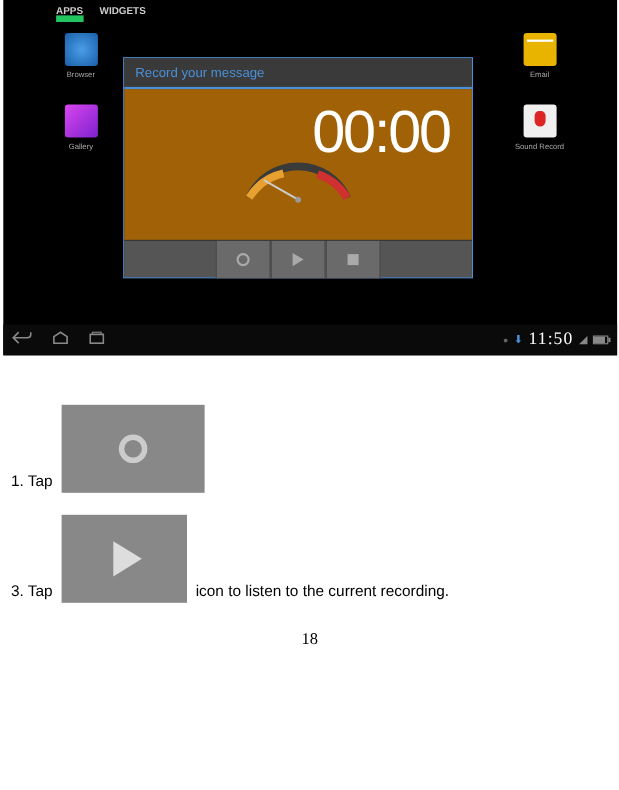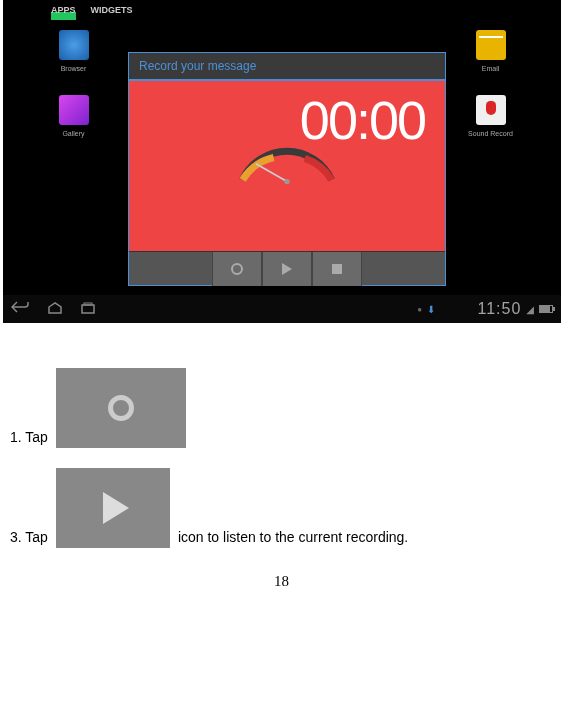--- a/index.html
+++ b/index.html
@@ -27,21 +27,21 @@
       padding: 5px 0 0 48px;
       height: 20px;
     }
     .tab {
       color: #ccc;
       font-size: 9px;
       font-weight: bold;
       padding-bottom: 3px;
     }
     .tab.active {
-      border-bottom: 8px solid #22c55e;
+      border-bottom: 6px solid #22c55e;
     }
     .apps-grid {
       position: relative;
       height: 260px;
       padding: 25px 48px 0;
     }
     .app-icon {
       position: absolute;
       display: flex;
       flex-direction: column;
@@ -65,36 +65,36 @@
     .browser-icon { background: radial-gradient(circle, #4a9de8 0%, #1a5fa8 100%); border-radius: 50%; }
     .email-icon { background: #e8b400; position: relative; }
     .email-icon::after { content: ''; position: absolute; top: 6px; left: 3px; right: 3px; height: 2px; background: #fff; }
     .gallery-icon { background: linear-gradient(135deg, #d946ef 0%, #7e22ce 100%); }
     .sound-icon { background: #f0f0f0; position: relative; }
     .sound-icon::after { content: ''; position: absolute; width: 10px; height: 14px; background: #dc2626; border-radius: 5px 5px 6px 6px; top: 6px; left: 10px; }
     
     .recorder-dialog {
       position: absolute;
       top: 52px;
-      left: 125px;
+      left: 109px;
       width: 318px;
       background: #2a2a2a;
       border: 1px solid #4a90d9;
       z-index: 10;
     }
     .recorder-title {
       background: #3a3a3a;
       color: #4a90d9;
       font-size: 12px;
       padding: 6px 10px;
       border-bottom: 2px solid #4a90d9;
     }
     .recorder-body {
-      background: #ef4444;
-      height: 170px;
+      background: #a16207;
+      height: 137px;
       position: relative;
     }
     .timer {
       color: #fff;
       font-size: 54px;
       font-weight: 300;
       text-align: right;
       padding: 8px 20px 0 0;
       letter-spacing: -2px;
       font-family: 'Arial Narrow', Arial, sans-serif;
@@ -135,21 +135,21 @@
       height: 28px;
       background: #0a0a0a;
       display: flex;
       align-items: center;
       padding: 0 8px;
       justify-content: space-between;
     }
     .nav-buttons { display: flex; gap: 18px; align-items: center; }
     .nav-btn { color: #888; }
     .status-right { display: flex; align-items: center; gap: 5px; }
-    .time { color: #a3a3a3; font-size: 16px; font-family: Liberation Sans, sans-serif; letter-spacing: 1px; margin-left: 37px; }
+    .time { color: #ffffff; font-size: 16px; font-family: Liberation Serif, serif; letter-spacing: 1px; }
     .wifi-icon { color: #888; font-size: 10px; }
     .battery { width: 14px; height: 8px; border: 1px solid #888; position: relative; }
     .battery::after { content: ''; position: absolute; right: -3px; top: 1px; width: 2px; height: 4px; background: #888; }
     .battery-fill { width: 10px; height: 100%; background: #888; }
     
     .instructions {
       padding: 45px 0 0 10px;
       color: #000;
       font-size: 14px;
       line-height: 1.6;

